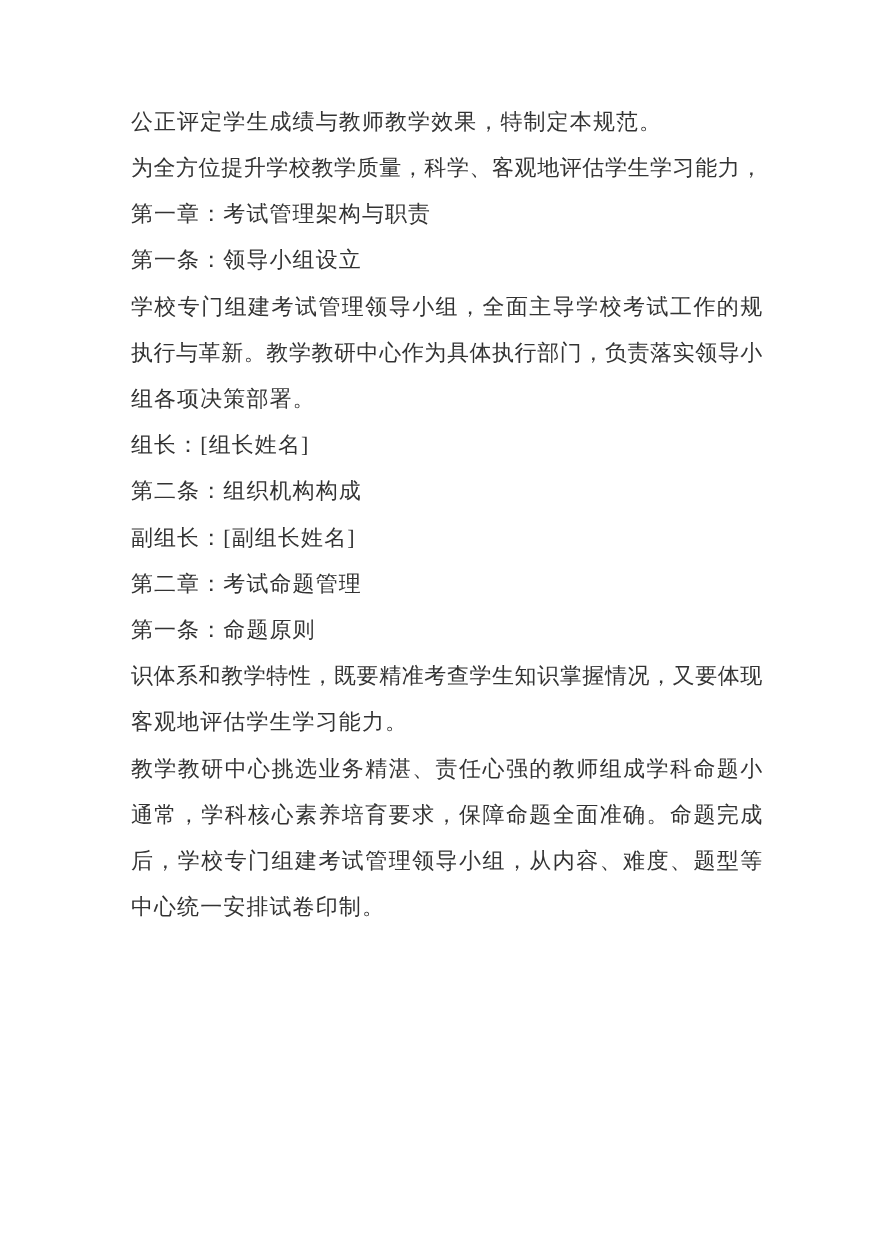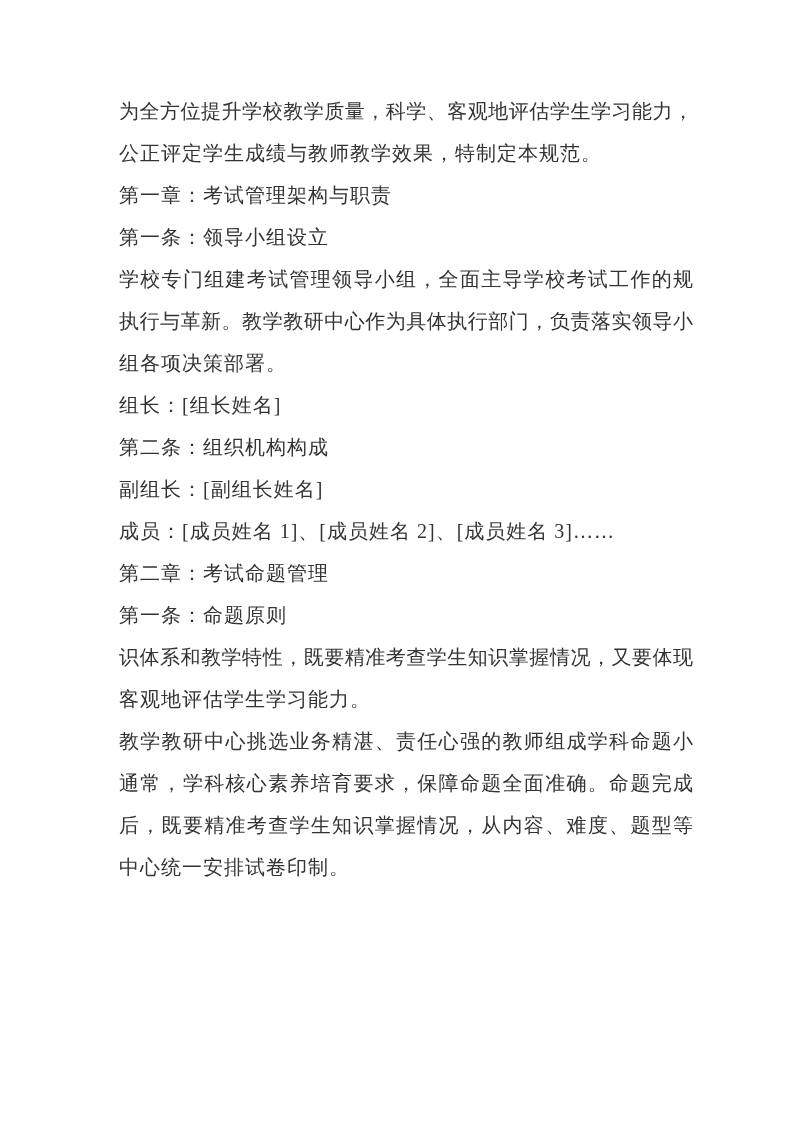--- a/index.html
+++ b/index.html
@@ -46,33 +46,32 @@
     text-align: justify;
     text-align-last: justify;
   }
 </style>
 </head>
 <body style="background: rgb(255, 255, 255);">
 
 <div class="doc-page">
   <div class="doc-content" style="color: rgb(51, 51, 51);">
 
-  <div class="line j">为全方位提升学校教学质量，科学、客观地评估学生学习能力，</div>
-      <div class="line">公正评定学生成绩与教师教学效果，特制定本规范。</div>
+  <div class="line">公正评定学生成绩与教师教学效果，特制定本规范。</div>
+      <div class="line j">为全方位提升学校教学质量，科学、客观地评估学生学习能力，</div>
       <div class="line">第一章：考试管理架构与职责</div>
       <div class="line">第一条：领导小组设立</div>
       <div class="line j">学校专门组建考试管理领导小组，全面主导学校考试工作的规划、</div>
       <div class="line j">执行与革新。教学教研中心作为具体执行部门，负责落实领导小</div>
       <div class="line">组各项决策部署。</div>
       <div class="line">组长：[组长姓名]</div>
       <div class="line">第二条：组织机构构成</div>
       <div class="line">副组长：[副组长姓名]</div>
-      <div class="line">成员：[成员姓名 1]、[成员姓名 2]、[成员姓名 3]……</div>
       <div class="line">第二章：考试命题管理</div>
       <div class="line">第一条：命题原则</div>
       <div class="line j">识体系和教学特性，既要精准考查学生知识掌握情况，又要体现</div>
       <div class="line">客观地评估学生学习能力。</div>
       <div class="line j">教学教研中心挑选业务精湛、责任心强的教师组成学科命题小组。</div>
       <div class="line j">通常，学科核心素养培育要求，保障命题全面准确。命题完成</div>
-      <div class="line j">后，既要精准考查学生知识掌握情况，从内容、难度、题型等</div>
+      <div class="line j">后，学校专门组建考试管理领导小组，从内容、难度、题型等</div>
       <div class="line">中心统一安排试卷印制。</div>
     </div>
 </div>
 
 </body></html>

